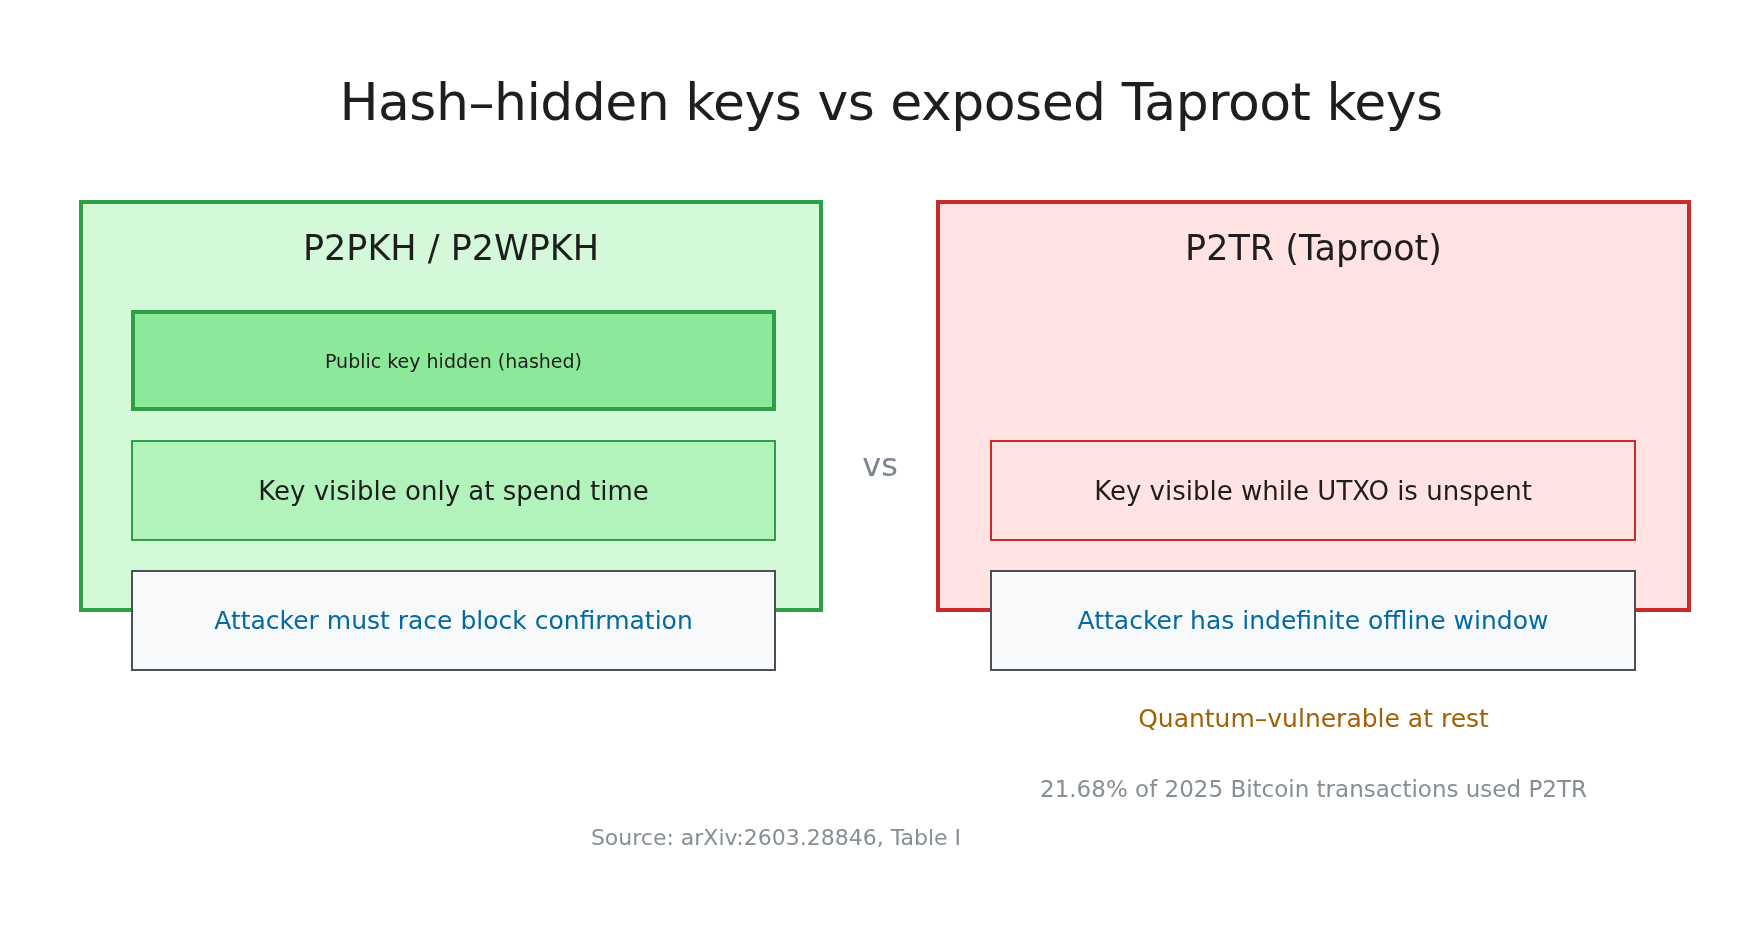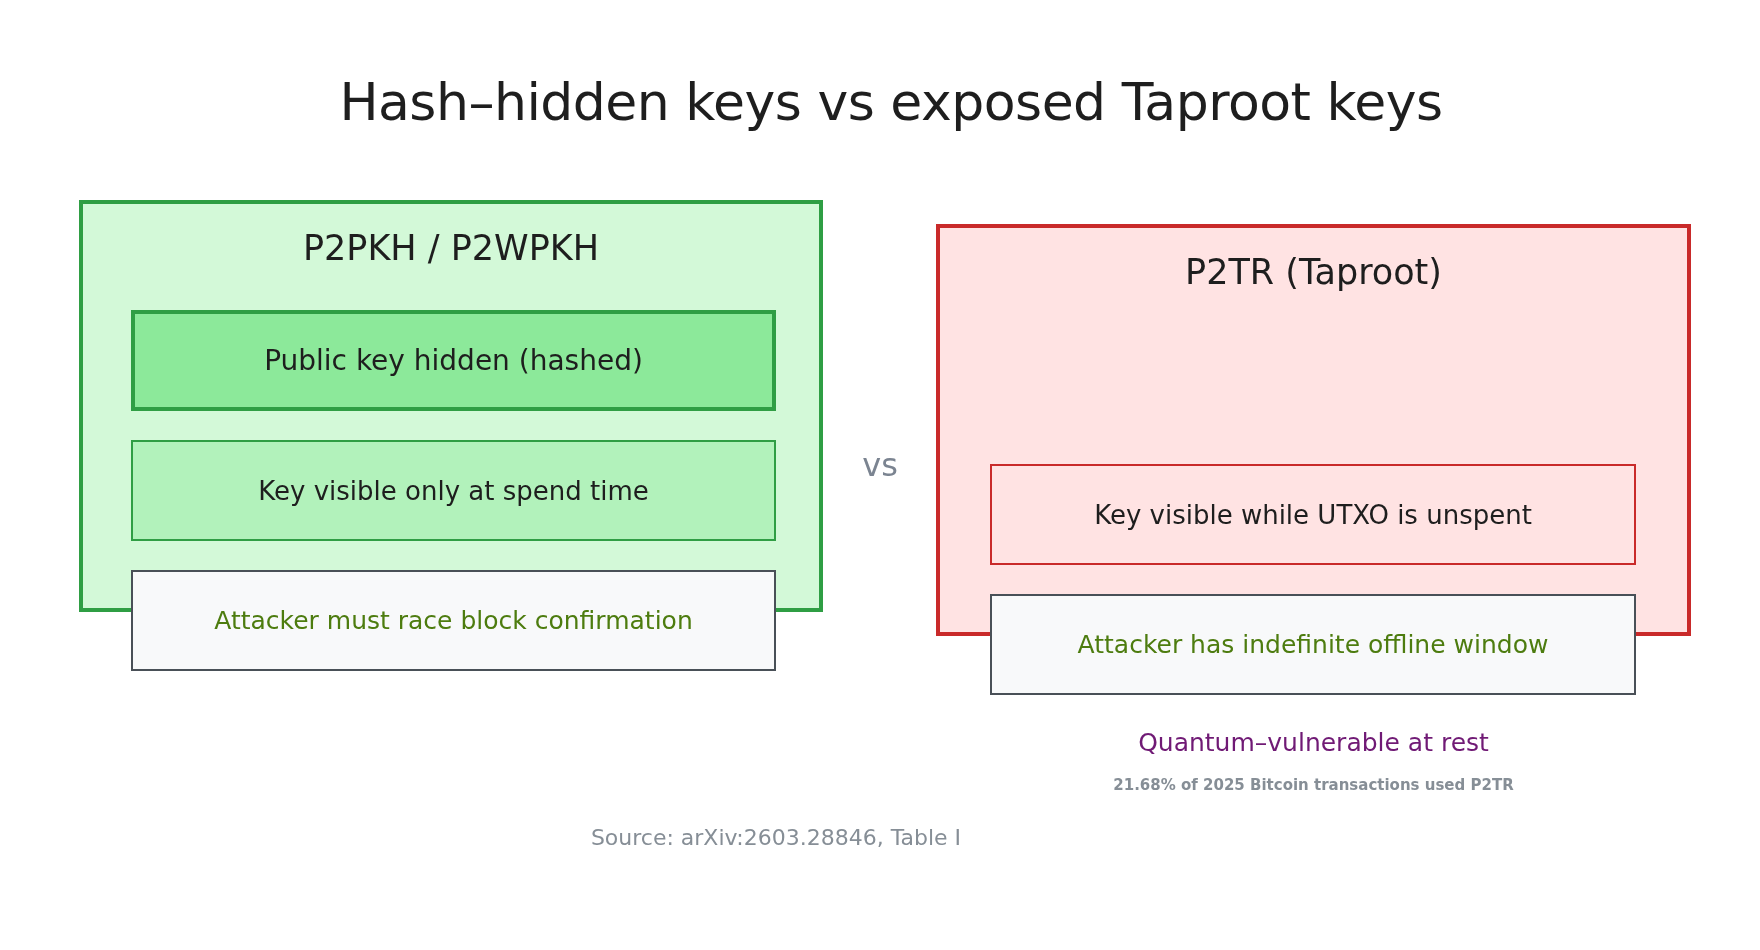--- a/index.html
+++ b/index.html
@@ -18,61 +18,61 @@
       letter-spacing: -0.5px;
       padding-left: 22px;
     }
 
     .panel {
       position: absolute;
       top: 200px; height: 412px;
       border-width: 4px; border-style: solid;
     }
     .panel.green { left: 79px; width: 744px; background: #d3f9d8; border-color: #2f9e44; }
-    .panel.red   { left: 936px; width: 755px; background: #ffe3e3; border-color: #c92a2a; margin-top: 24px; }
+    .panel.red   { left: 936px; width: 755px; background: #ffe3e3; border-color: #c92a2a; }
 
     .panel-title {
       position: absolute; left: 0; width: 100%;
       top: 24px; text-align: center;
       font-size: 35px; color: #1e1e1e;
     }
 
     .item {
       position: absolute; height: 101px;
       display: flex; align-items: center; justify-content: center;
       color: #1e1e1e; text-align: center;
     }
     .panel.green .item { left: 48px; width: 645px; }
     .panel.red   .item { left: 50px; width: 646px; }
 
-    .item.r1 { top: 106px; border: 4px solid; font-size: 28px; }
+    .item.r1 { top: 106px; border: 4px solid; font-size: 19px; }
     .item.r2 { top: 236px; border: 2px solid; font-size: 26px; }
-    .item.r3 { top: 366px; border: 2px solid #495057; background: #f8f9fa; color: #4d7c0f; font-size: 25px; }
+    .item.r3 { top: 366px; border: 2px solid #495057; background: #f8f9fa; color: #0369a1; font-size: 25px; }
 
     .panel.green .item.r1 { background: #8ce99a; border-color: #2f9e44; }
     .panel.green .item.r2 { background: #b2f2bb; border-color: #2f9e44; }
     .panel.red   .item.r1 { background: #ffc9c9; border-color: #c92a2a; }
     .panel.red   .item.r2 { background: #ffe3e3; border-color: #c92a2a; }
 
     .panel-footer {
       position: absolute; left: 0; width: 100%;
       top: 500px; text-align: center;
       font-size: 25px;
     }
     .panel.green .panel-footer { color: #2f9e44; }
-    .panel.red .panel-footer { color: #701a75; }
+    .panel.red .panel-footer { color: #a16207; }
 
     .vs {
       position: absolute; left: 840px; width: 80px; top: 446px;
       text-align: center; font-size: 32px; color: #7b8491;
     }
 
     .stat {
       position: absolute; left: 936px; width: 755px; top: 776px;
-      text-align: center; font-size: 15px; color: #868e96; font-weight: bold;
+      text-align: center; font-size: 23px; color: #868e96;
     }
     .source {
       position: absolute; left: 0; width: 1552px; top: 825px;
       text-align: center; font-size: 22px; color: #868e96;
     }
   </style>
 </head>
 <body>
 
 <div class="canvas">

